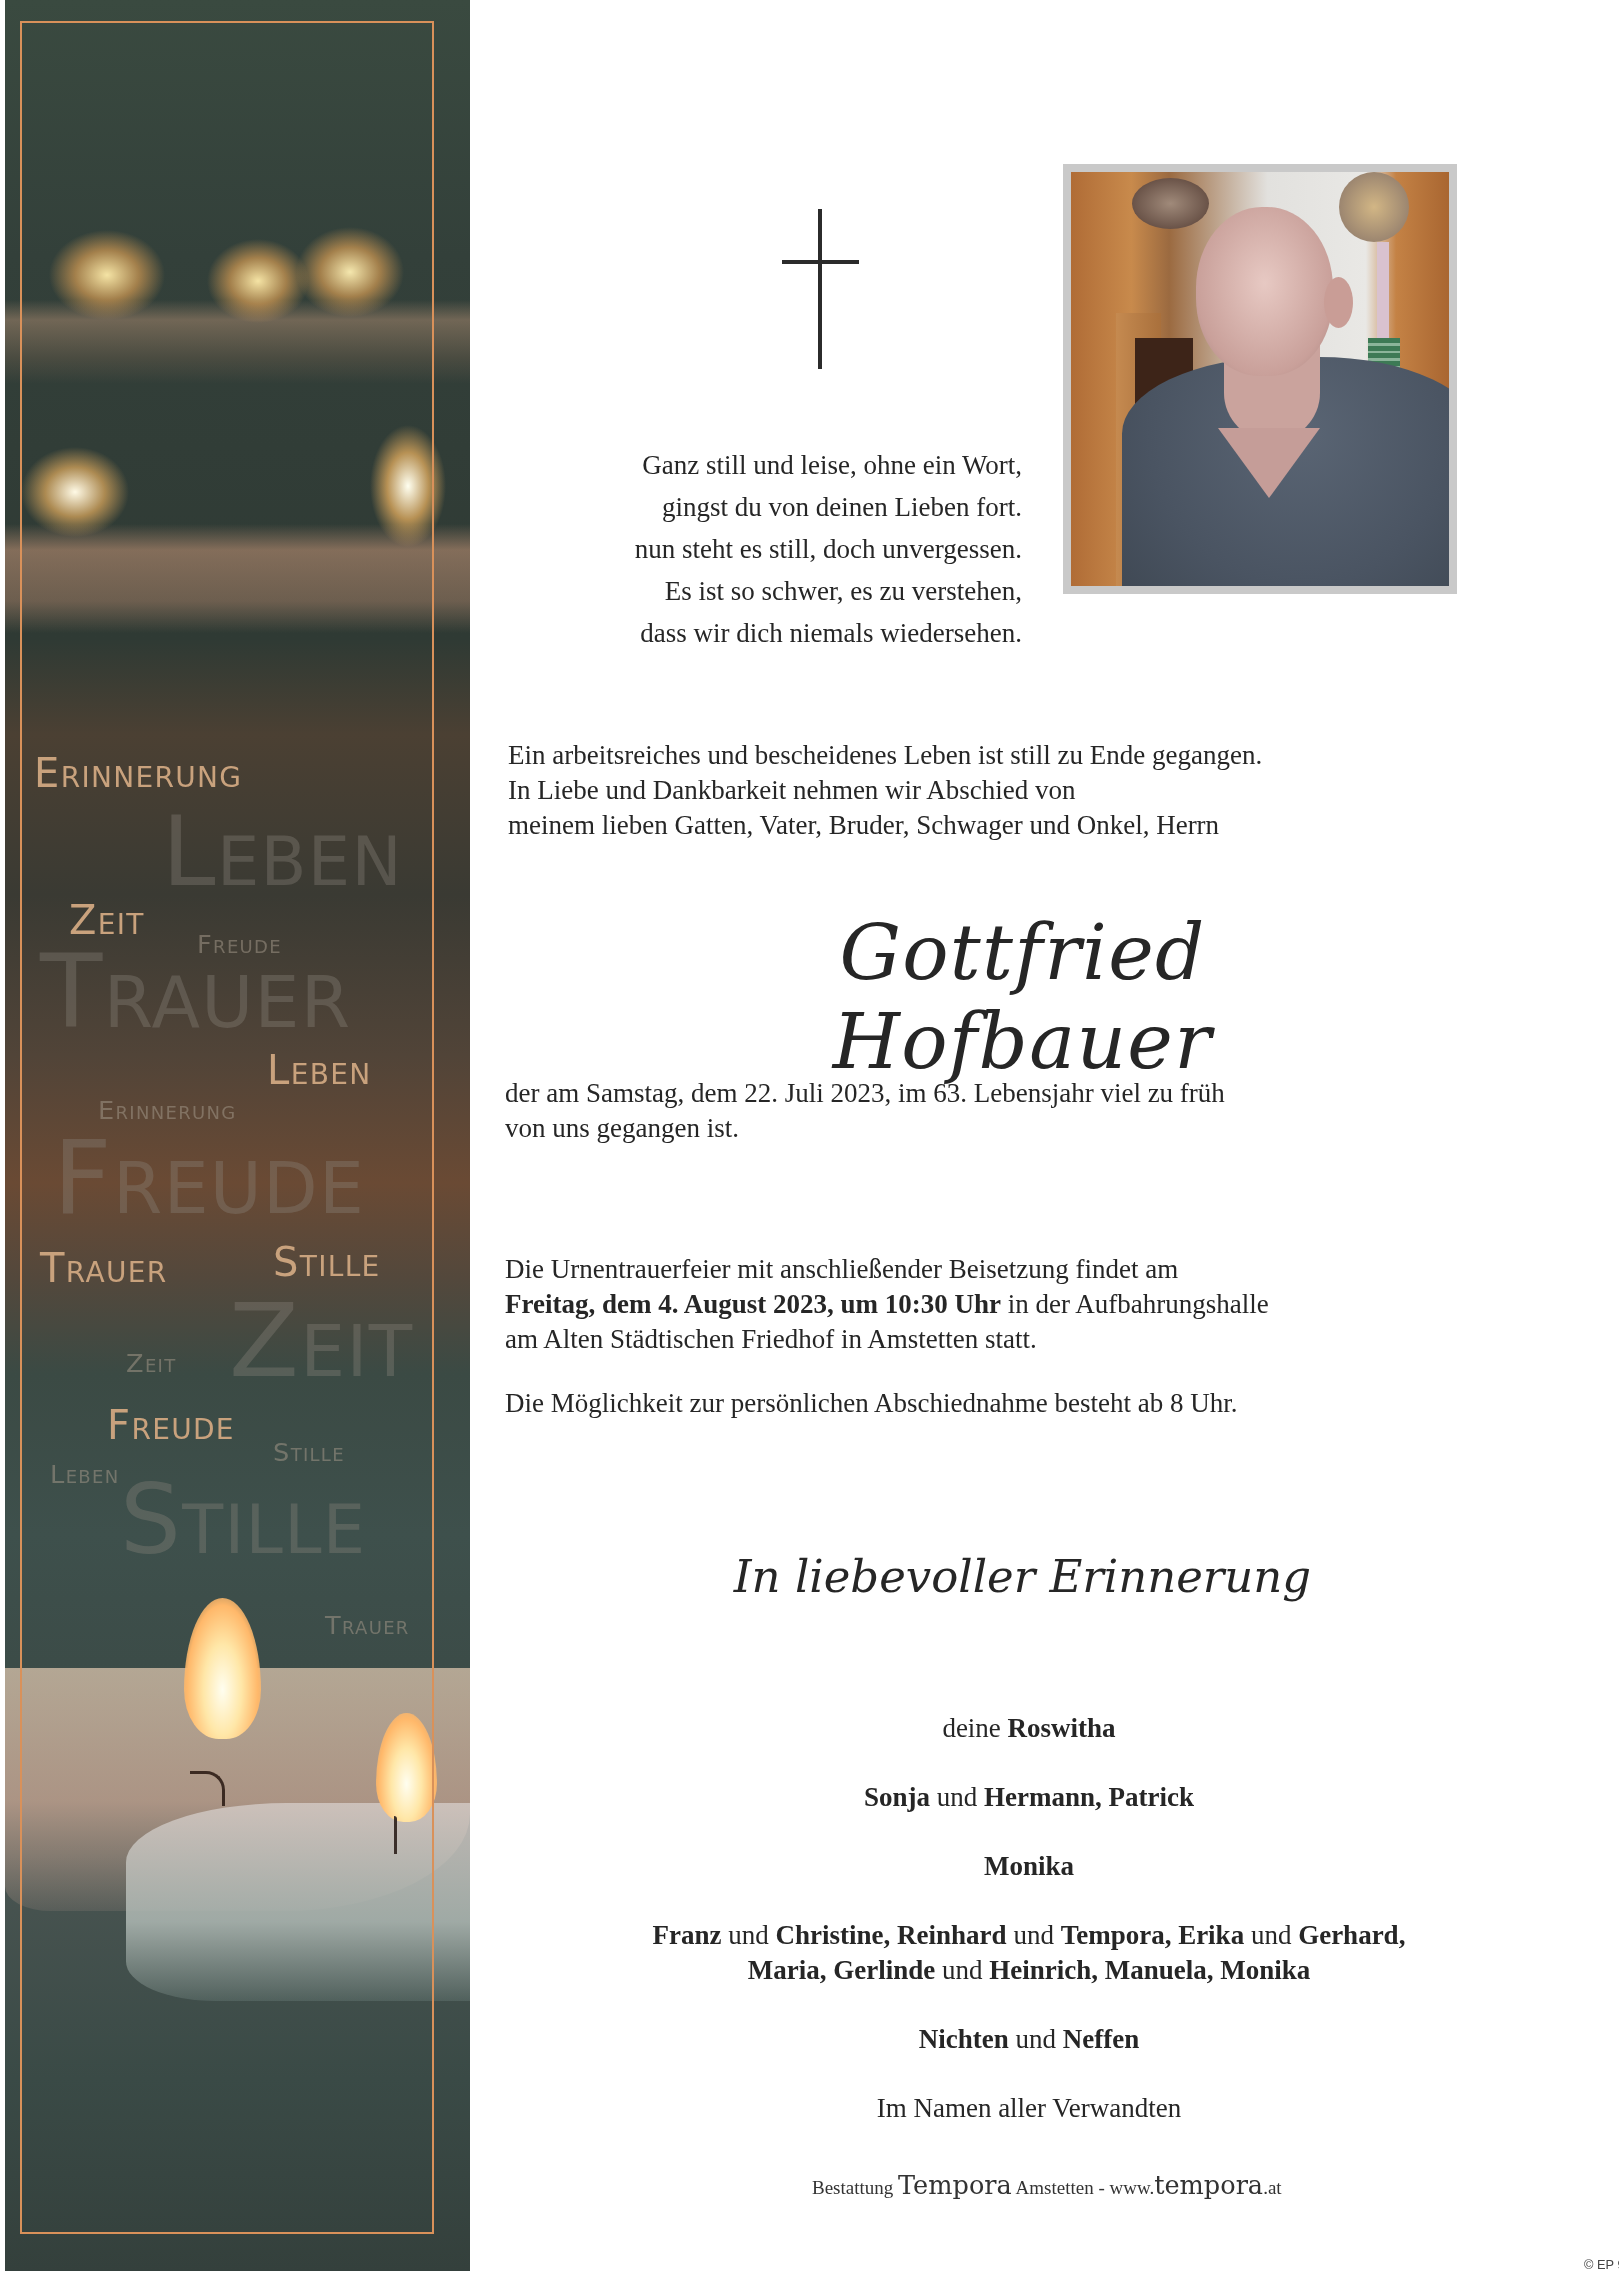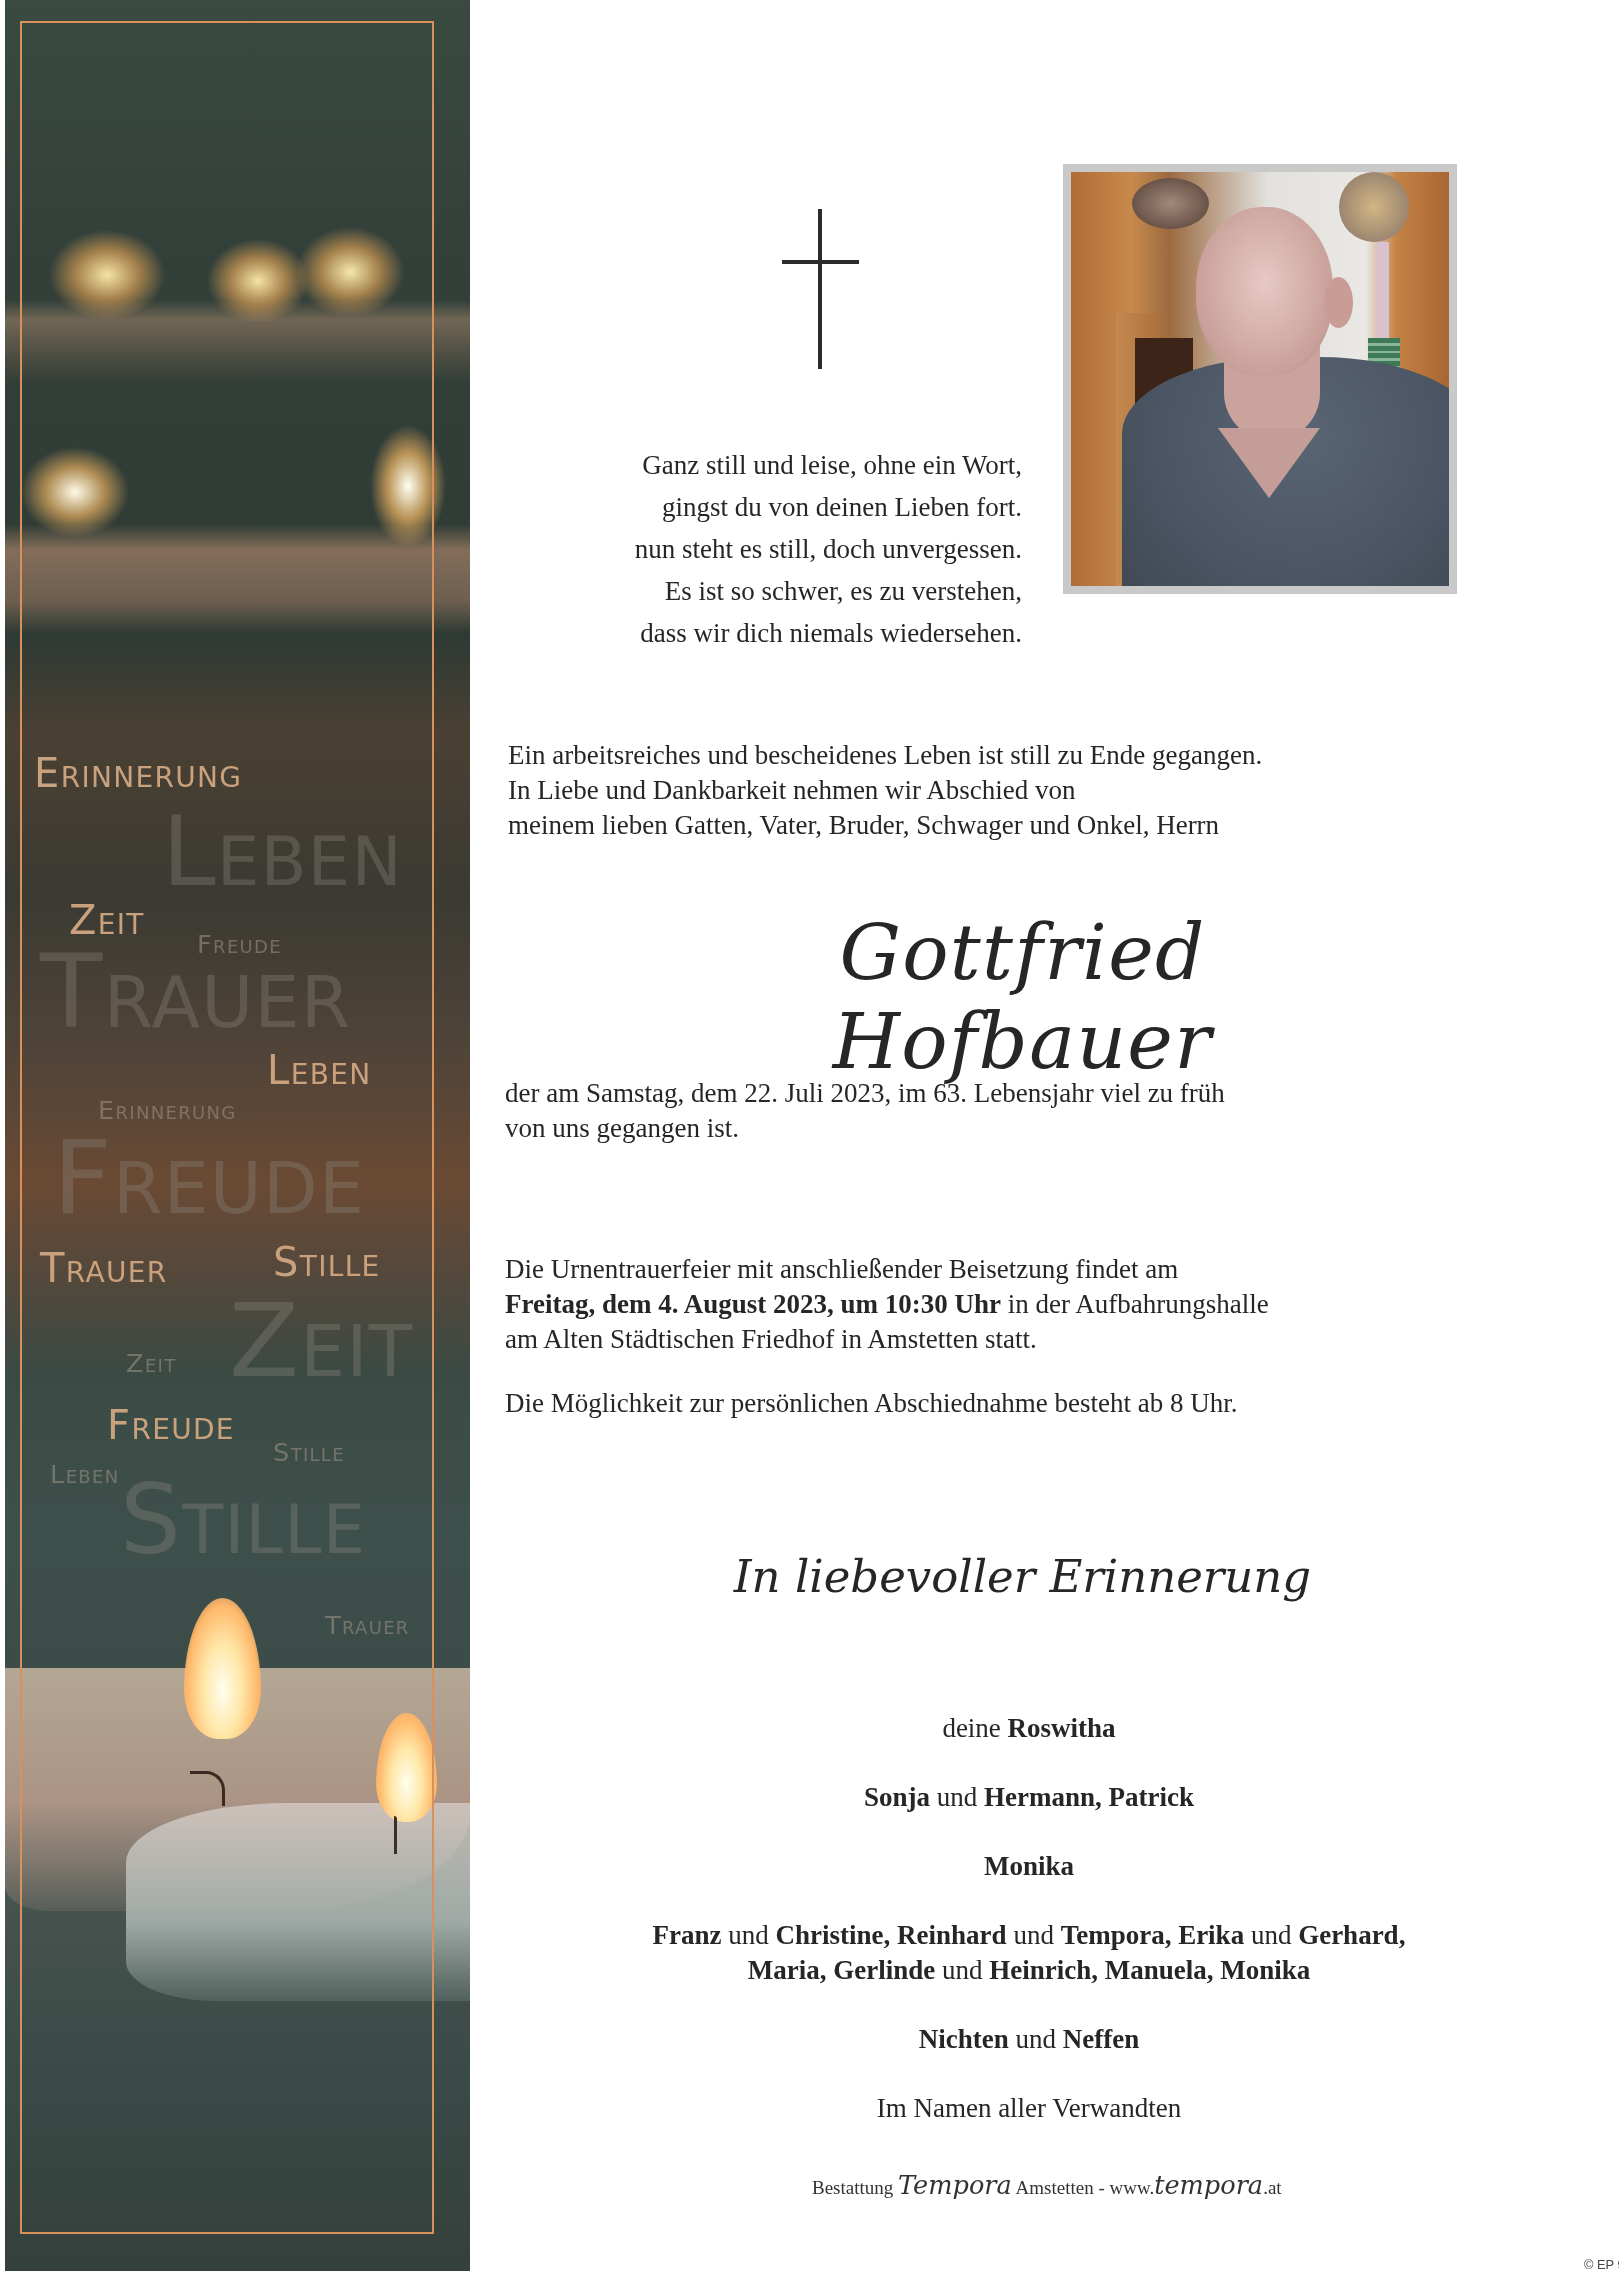--- a/index.html
+++ b/index.html
@@ -93,21 +93,21 @@
 
   .memory {
     position: absolute; left: 703px; width: 639px; top: 1550px; text-align: center;
     font-family: "DejaVu Serif", serif; font-style: italic; font-size: 45px; color: #262626;
   }
   .mourners { position: absolute; left: 505px; width: 1048px; top: 1675px; text-align: center; font-size: 27px; color: #262626; margin-top: 36px; }
   .mourners .row { line-height: 35px; white-space: nowrap; }
   .mourners .gap { height: 34px; }
 
   .footer { position: absolute; left: 812px; top: 2170px; font-size: 19px; color: #333; white-space: nowrap; }
-  .footer .script { font-family: "DejaVu Serif", serif; font-style: italic; font-size: 25.6px; }
+  .footer .script { font-family: "DejaVu Serif", serif; font-size: 25.6px; }
   .copyright { position: absolute; left: 1584px; top: 2257px; font-family: "Liberation Sans", sans-serif; font-size: 12.8px; color: #444; white-space: nowrap; }
 </style>
 </head>
 <body>
 
 <div class="panel">
   <div class="candle-lower"></div>
   <div class="candle-front"></div>
   <div class="flame f1"></div>
   <div class="flame f2"></div>

